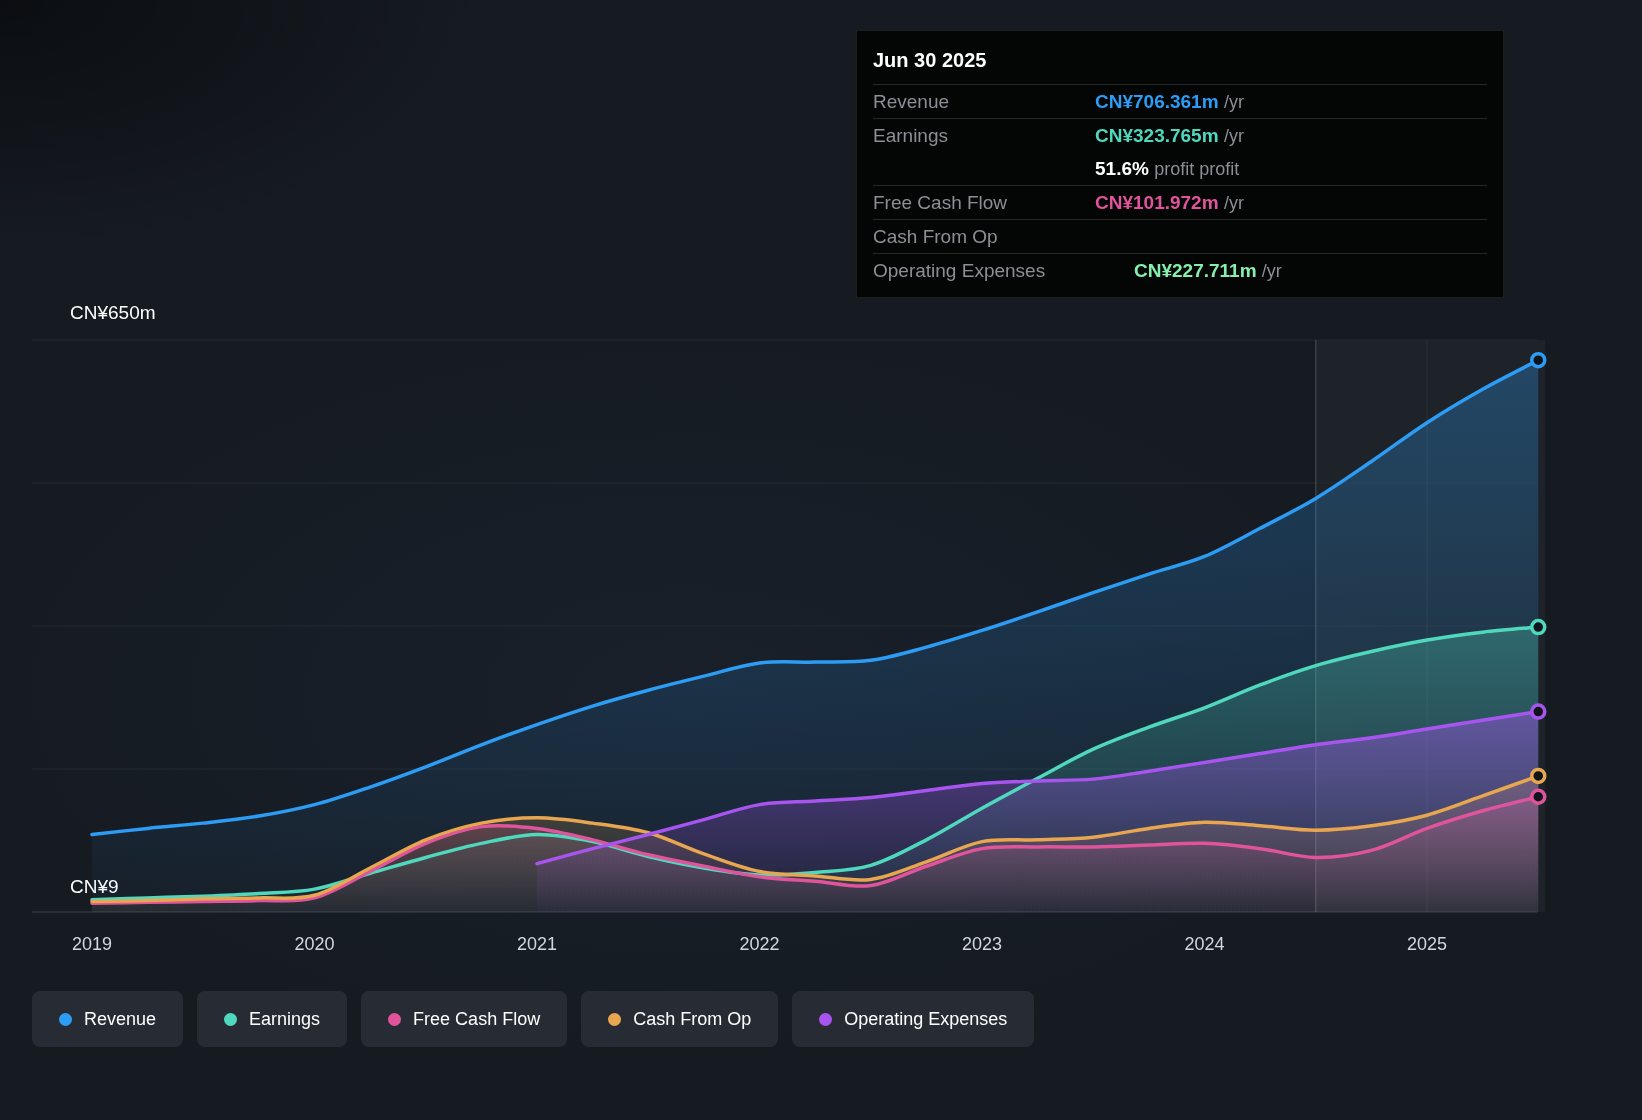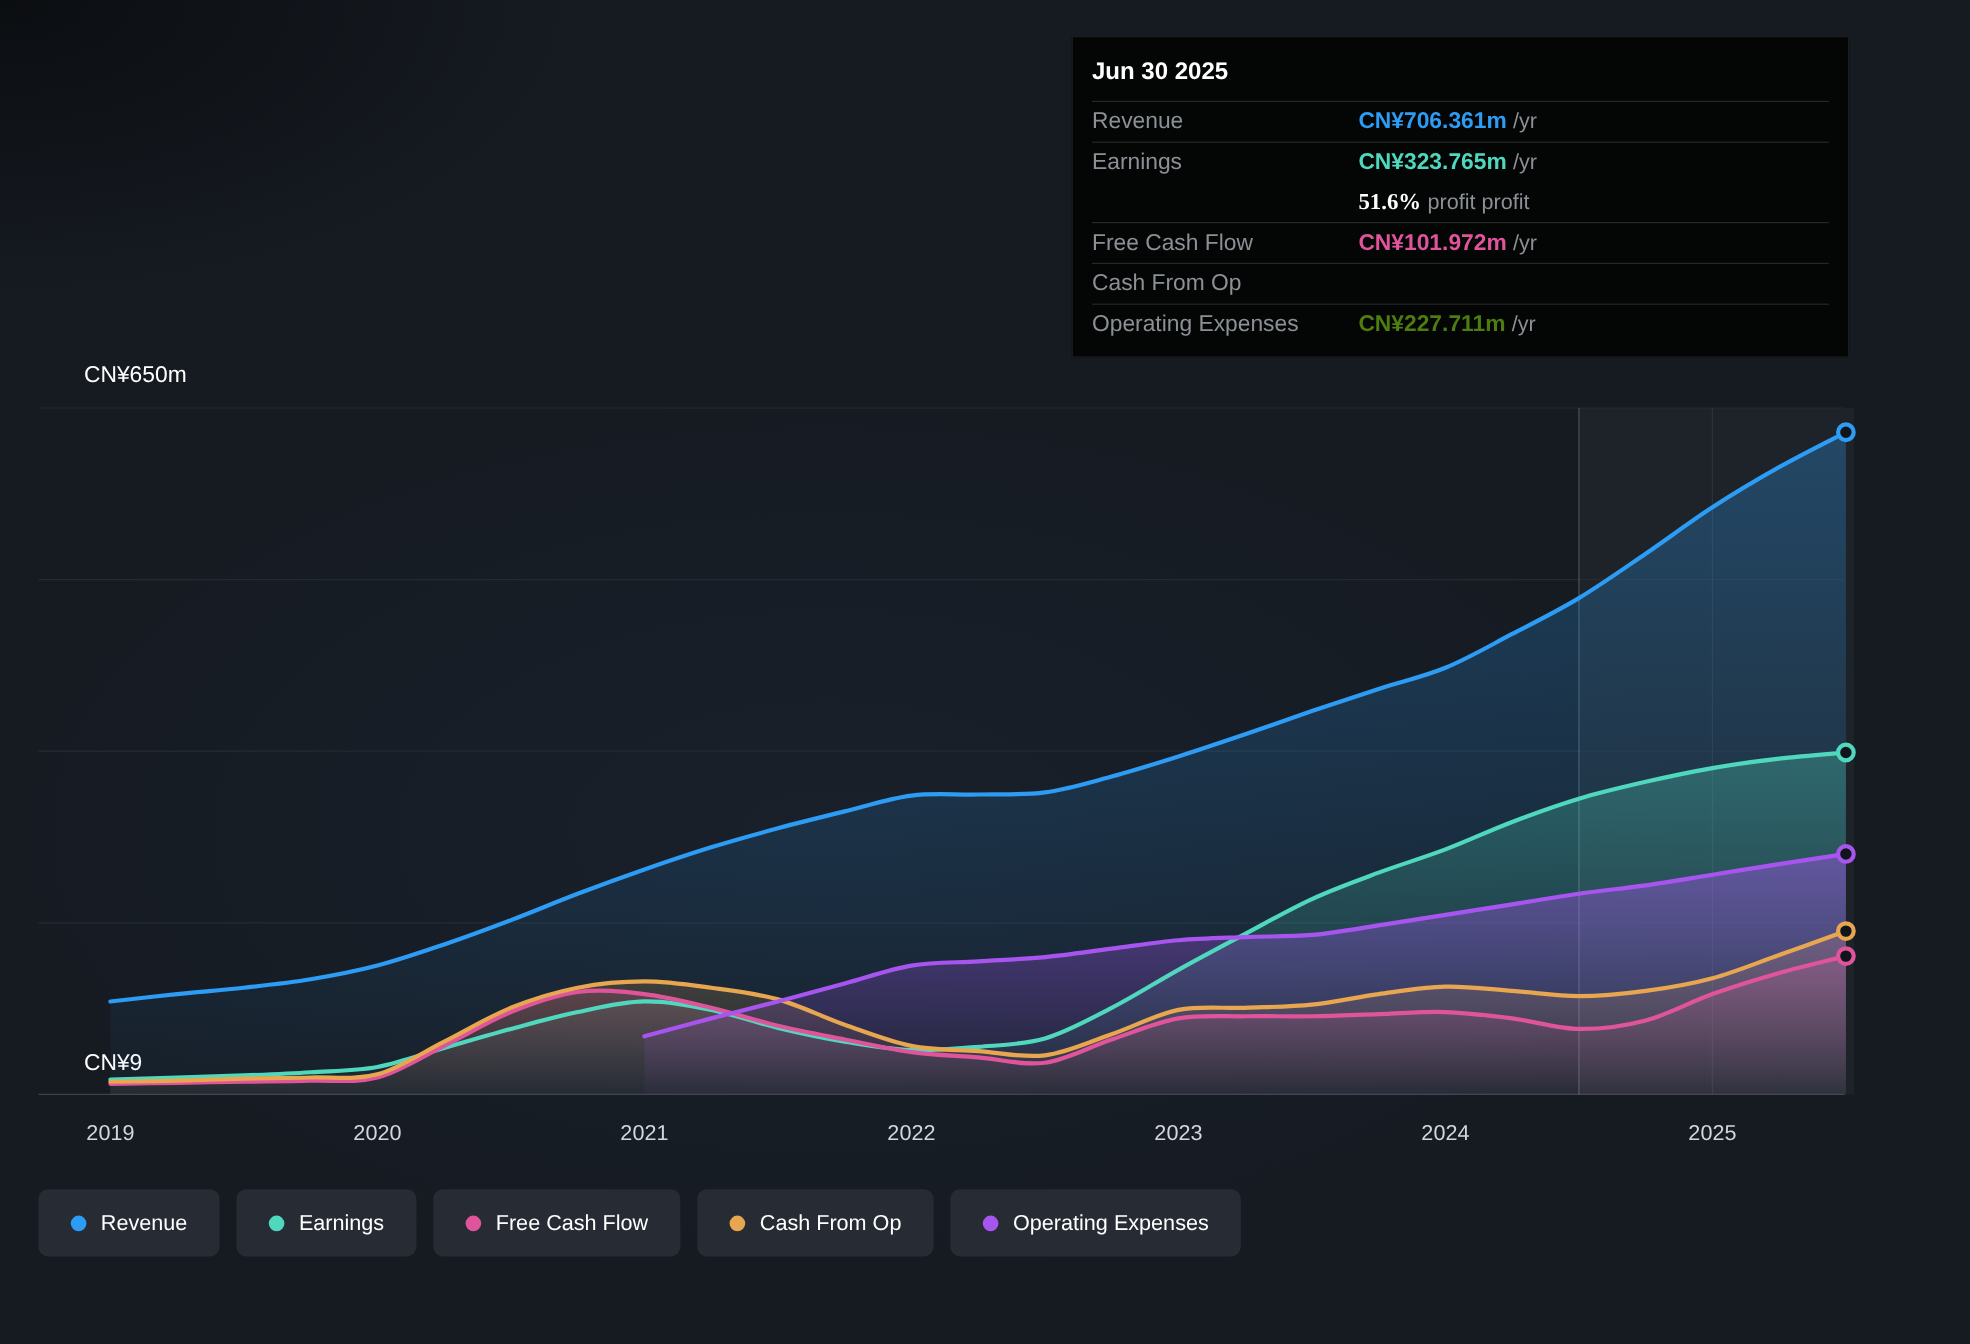--- a/index.html
+++ b/index.html
@@ -7,33 +7,33 @@
   .stage {
     position:relative; width:1642px; height:1120px; overflow:hidden;
     background:
       radial-gradient(700px 360px at 0% 0%, rgba(0,0,0,0.5), transparent 70%),
       radial-gradient(1000px 520px at 42% 62%, rgba(38,58,88,0.16), transparent 72%),
       #161b22;
   }
 
   
   .tooltip {
-    position:absolute; left:893px; top:30px; width:648px; box-sizing:border-box;
+    position:absolute; left:856px; top:30px; width:648px; box-sizing:border-box;
     background:rgba(4,4,4,0.96); border:1px solid #1d1d1d; padding:10px 16px 10px 16px;
   }
   .tt-title { font-size:20px; font-weight:700; color:#ffffff; padding:8px 0 12px; }
   .tt-row {
     display:grid; grid-template-columns:222px 1fr; align-items:center;
     min-height:33px; border-top:1px solid #272727; font-size:19px;
   }
   .tt-row.no-border { border-top:none; }
   .tt-label { color:#8b9096; }
   .tt-val b { font-weight:700; }
   .tt-suffix { color:#8b9096; font-size:18px;text-align:center; }
-  .tt-margin-val { color:#ffffff; font-weight:700;font-family:Liberation Serif, serif; }
+  .tt-margin-val { color:#ffffff; font-weight:700; }
   .c-var { color:var(--c); }
 
   
   .chart-wrap { position:absolute; left:32px; top:340px; width:1505px; height:622px; }
   .chart-wrap svg { overflow:visible; display:block; }
   .y-label { position:absolute; left:45px; color:#ffffff; font-size:19px; font-weight:500;margin-left:25px; }
   .y-label.top { top:302px; }
   .y-label.zero { top:876px; }
 
   
@@ -71,21 +71,21 @@
       <span class="tt-label">Free Cash Flow</span>
       <span class="tt-val"><b class="c-var" style="color: rgb(224, 84, 155);">CN¥101.972m</b> <span class="tt-suffix">/yr</span></span>
     </div>
 
     <div class="tt-row">
       <span class="tt-label">Cash From Op</span>
     </div>
 
     <div class="tt-row">
       <span class="tt-label">Operating Expenses</span>
-      <span class="tt-val"><b class="c-var" style="color: #4d7c0f;">CN¥227.711m</b> <span class="tt-suffix">/yr</span></span>
+      <span class="tt-val"><b class="c-var" style="color: #86efac; margin-left: 39px;">CN¥227.711m</b> <span class="tt-suffix">/yr</span></span>
     </div>
   </div>
 
   <div class="y-label top">CN¥650m</div>
   <div class="y-label zero">CN¥9</div>
 
   <div class="chart-wrap">
     <svg width="1505" height="622" viewBox="0 0 1505 622">
         <defs>
           <linearGradient id="grad0" x1="0" y1="0" x2="0" y2="1">

